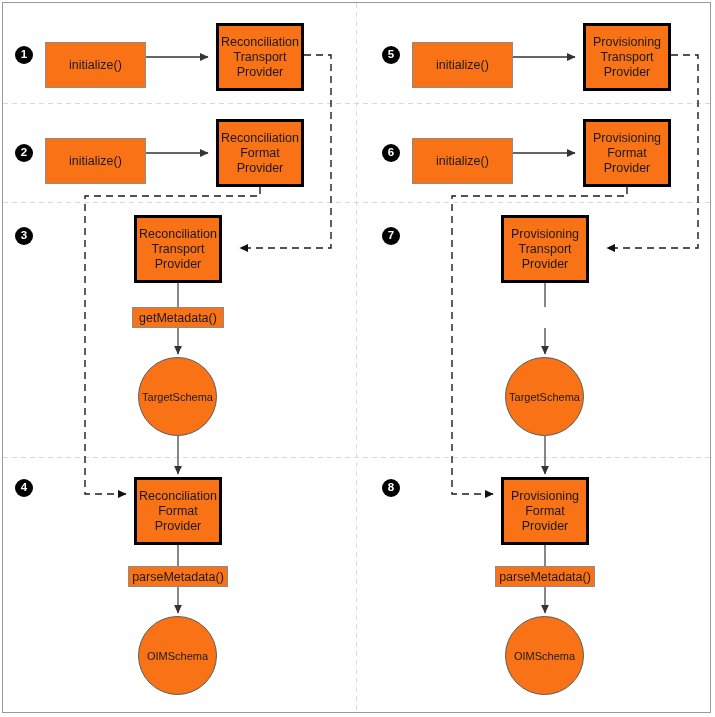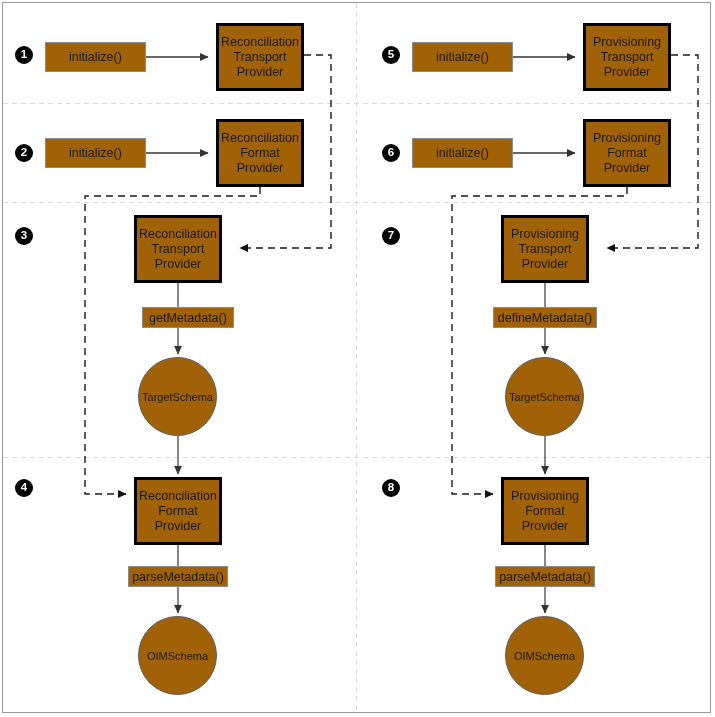--- a/index.html
+++ b/index.html
@@ -33,35 +33,35 @@
     pointer-events: none;
   }
   
   .node {
     position: absolute;
     box-sizing: border-box;
     display: flex;
     align-items: center;
     justify-content: center;
     text-align: center;
-    background: #a16207;
+    background: #f97316;
     color: #1a1a1a;
   }
   .provider {
     border: 3px solid #000000;
     font-size: 12.5px;
     line-height: 15px;
     width: 88px;
     height: 68px;
   }
   .action {
     border: 1px solid #8c8c8c;
     font-size: 12.5px;
     width: 101px;
-    height: 30px;
+    height: 46px;
   }
   .method {
     border: 1px solid #8c8c8c;
     font-size: 12.5px;
     height: 21px;
     padding: 0 4px;
     white-space: nowrap;
   }
   .schema {
     border: 1px solid #5a5a5a;
@@ -217,21 +217,21 @@
     </div>
   </div>
 
   <div class="node provider" style="left:134px; top:215px;">
     <div>
       <span>Reconciliation</span>
       <span>Transport</span>
       <span>Provider</span>
     </div>
   </div>
-  <div class="node method" style="left:142px; top:307px; width:92px;">
+  <div class="node method" style="left:132px; top:307px; width:92px;">
     <span>getMetadata()</span>
   </div>
   <div class="node schema" style="left:138px; top:357px;">
     <span>TargetSchema</span>
   </div>
 
   <div class="node provider" style="left:134px; top:477px;">
     <div>
       <span>Reconciliation</span>
       <span>Format</span>
@@ -267,23 +267,20 @@
     </div>
   </div>
 
   <div class="node provider" style="left:501px; top:215px;">
     <div>
       <span>Provisioning</span>
       <span>Transport</span>
       <span>Provider</span>
     </div>
   </div>
-  <div class="node method" style="left:493px; top:307px; width:104px;">
-    <span>defineMetadata()</span>
-  </div>
   <div class="node schema" style="left:505px; top:357px;">
     <span>TargetSchema</span>
   </div>
 
   <div class="node provider" style="left:501px; top:477px;">
     <div>
       <span>Provisioning</span>
       <span>Format</span>
       <span>Provider</span>
     </div>

